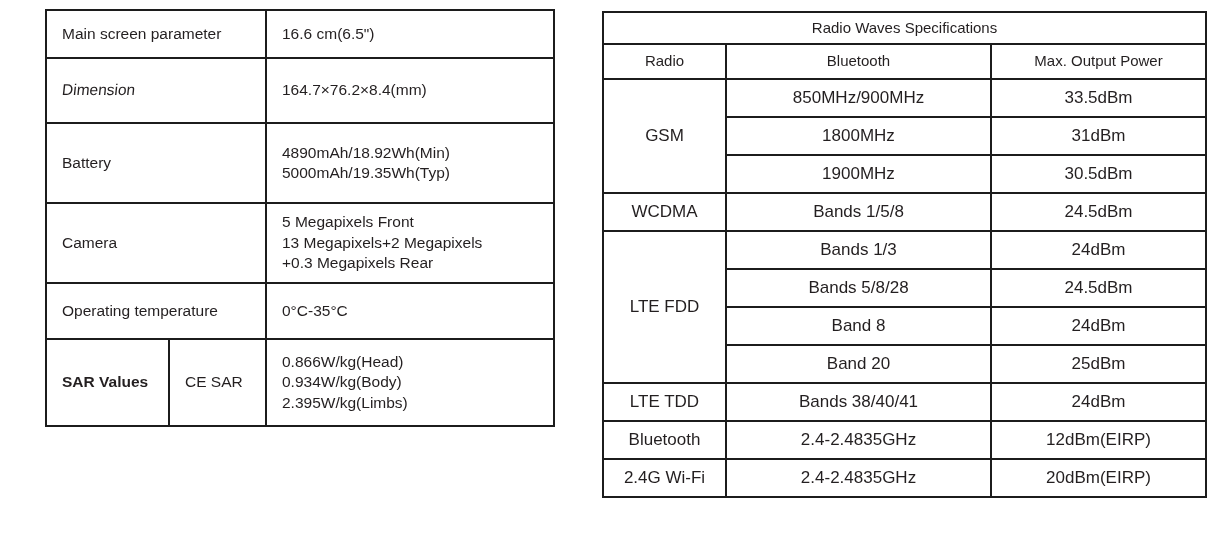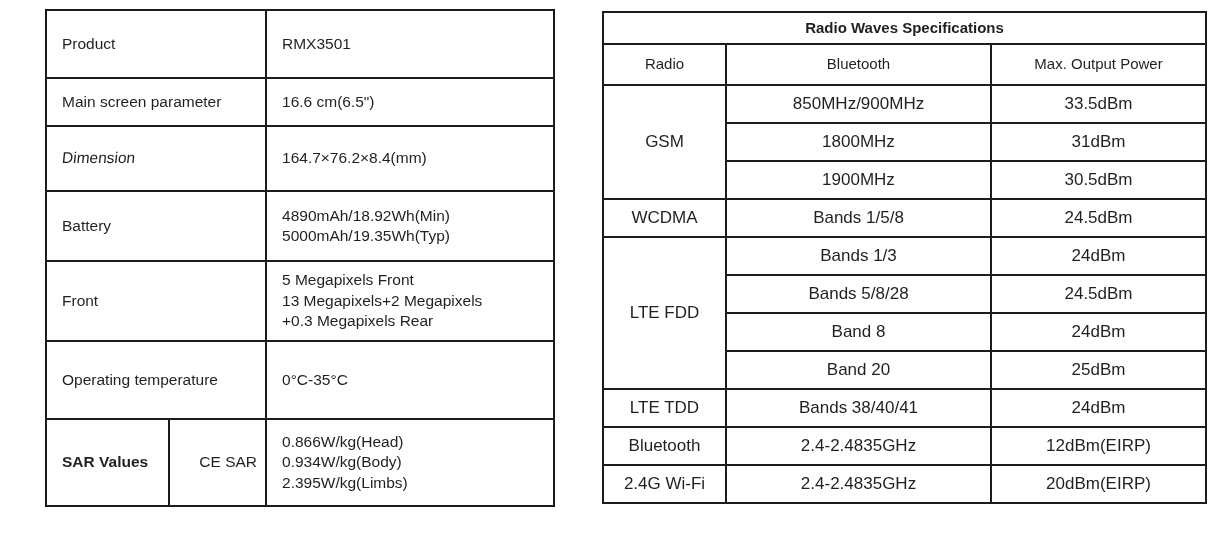--- a/index.html
+++ b/index.html
@@ -17,73 +17,69 @@
   
   .device-table { position: absolute; left: 45px; top: 9px; width: 508px; }
   .device-table td {
     font-size: 15.5px;
     padding: 4px 8px 4px 15px;
     vertical-align: middle;
     text-align: left;
     white-space: pre-line;
     line-height: 1.32;
   }
-  .device-table td.center { text-align: right; }
+  .device-table td.center { text-align: left; }
   .bold { font-weight: bold; }
   .oblique { display: inline-block; transform: skewX(-6deg); }
 
   
   .radio-table { position: absolute; left: 602px; top: 11px; width: 603px; }
   .radio-table td, .radio-table th {
     font-size: 17px;
     text-align: center;
     vertical-align: middle;
     padding: 2px 4px;
     line-height: 1.25;
   }
   .radio-table tr { height: 38px; }
   .radio-table tr.title-row { height: 32px; }
-  .radio-table tr.header-row { height: 41px; }
-  .radio-table .title-cell { font-size: 15px; font-weight: bold; }
+  .radio-table tr.header-row { height: 35px; }
+  .radio-table .title-cell { font-size: 15px; }
   .radio-table th { font-size: 15px; }
 </style>
 </head>
 <body>
 
 <table class="device-table">
   <colgroup>
     <col style="width:123px">
       <col style="width:97px">
       <col style="width:288px">
   </colgroup>
   <tbody>
-      <tr style="height:68px">
-    <td colspan="2">Product</td>
-    <td>RMX3501</td>
-  </tr>
   <tr style="height:48px">
     <td colspan="2">Main screen parameter</td>
     <td>16.6 cm(6.5")</td>
   </tr>
   <tr style="height:65px">
     <td colspan="2"><span class="oblique">Dimension</span></td>
     <td>164.7×76.2×8.4(mm)</td>
   </tr>
-  <tr style="height:70px">
+  <tr style="height:80px">
     <td colspan="2">Battery</td>
     <td>4890mAh/18.92Wh(Min)
 5000mAh/19.35Wh(Typ)</td>
   </tr>
   <tr style="height:80px">
-    <td colspan="2">Front</td>
+    <td colspan="2">Camera</td>
     <td>5 Megapixels Front
 13 Megapixels+2 Megapixels
 +0.3 Megapixels Rear</td>
   </tr>
-  <tr style="height:78px">
+  <tr style="height:56px">
     <td colspan="2">Operating temperature</td>
     <td>0°C-35°C</td>
   </tr>
   <tr style="height:87px">
     <td class="bold">SAR Values</td>
     <td class="center">CE SAR</td>
     <td>0.866W/kg(Head)
 0.934W/kg(Body)
 2.395W/kg(Limbs)</td>
   </tr>

